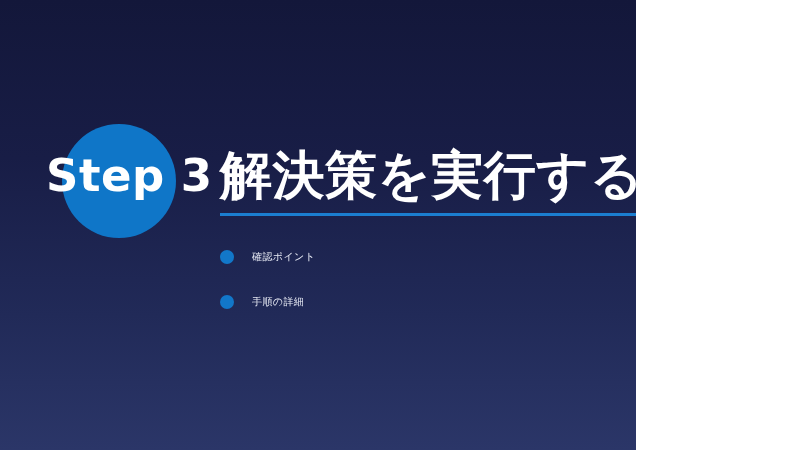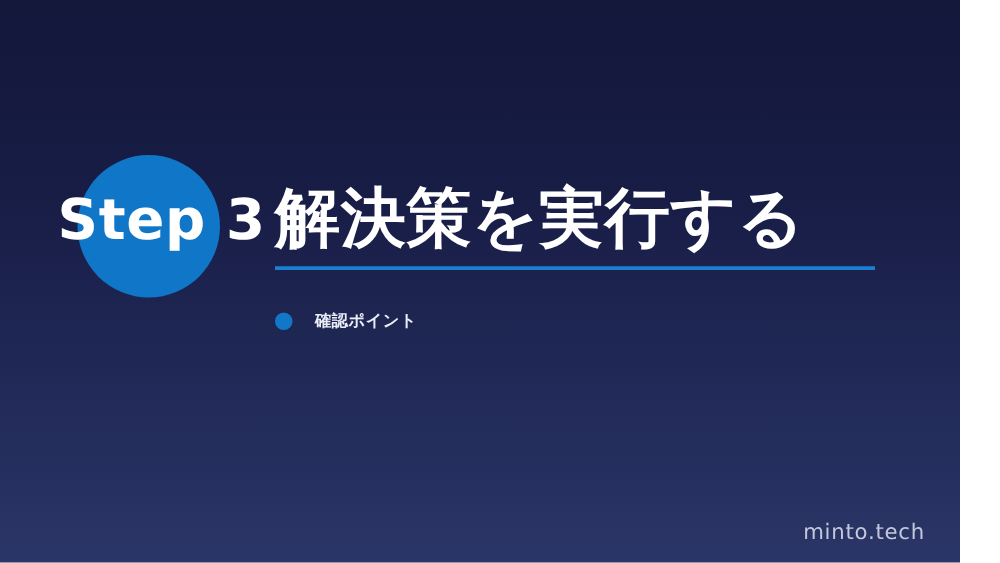--- a/index.html
+++ b/index.html
@@ -8,21 +8,21 @@
   }
   body {
     width: 800px;
     height: 450px;
     overflow: hidden;
     font-family: "DejaVu Sans", "Liberation Sans", sans-serif;
   }
 
   #slide {
     position: relative;
-    width: 768px;
+    width: 636px;
     height: 450px;
     background: linear-gradient(to bottom, #13173a 0%, #181d46 35%, #212a58 70%, #2b3668 100%);
     overflow: hidden;
   }
 
   
   #step-circle {
     position: absolute;
     left: 62px;
     top: 124px;
@@ -87,23 +87,23 @@
   }
   .bullet-dot {
     width: 14px;
     height: 14px;
     border-radius: 50%;
     background: #1277c9;
     flex: 0 0 auto;
   }
   .bullet-text {
     margin-left: 18px;
-    font-size: 13px;
+    font-size: 10px;
     color: #e9ecf6;
-    font-weight: bold;
+    font-weight: normal;
     letter-spacing: 0.4px;
     white-space: nowrap;
   }
 
   
   #footer-brand {
     position: absolute;
     right: 28px;
     bottom: 14px;
     font-size: 17px;
@@ -125,19 +125,22 @@
 
   <div id="title-divider"></div>
 
   <div id="bullet-list">
 
     <div class="bullet-row">
       <span class="bullet-dot"></span>
       <span class="bullet-text">確認ポイント</span>
     </div>
 
+    <div class="bullet-row">
+      <span class="bullet-dot"></span>
+      <span class="bullet-text">手順の詳細</span>
+    </div>
 
 
   </div>
 
-  <div id="footer-brand">minto.tech</div>
 
 </div>
 
 </body></html>

